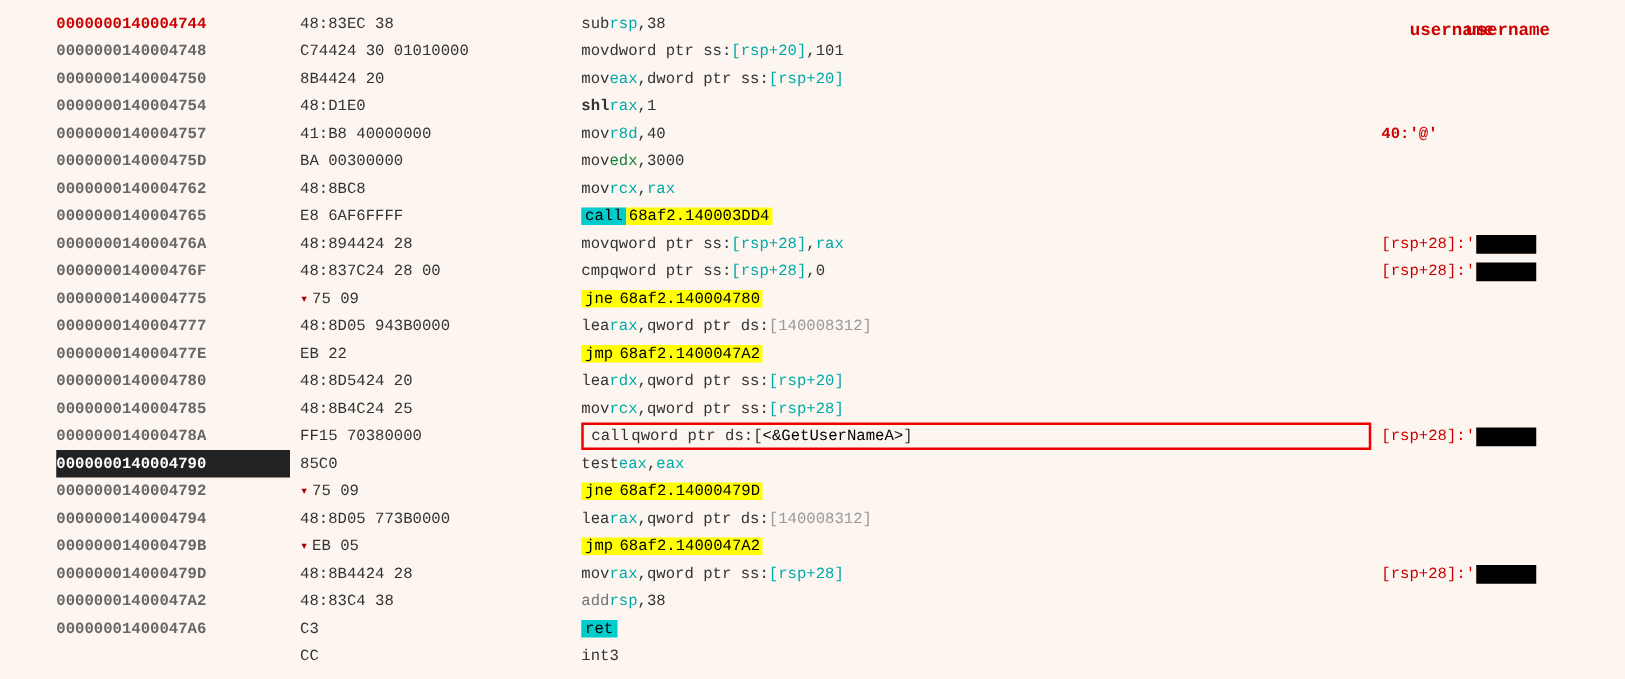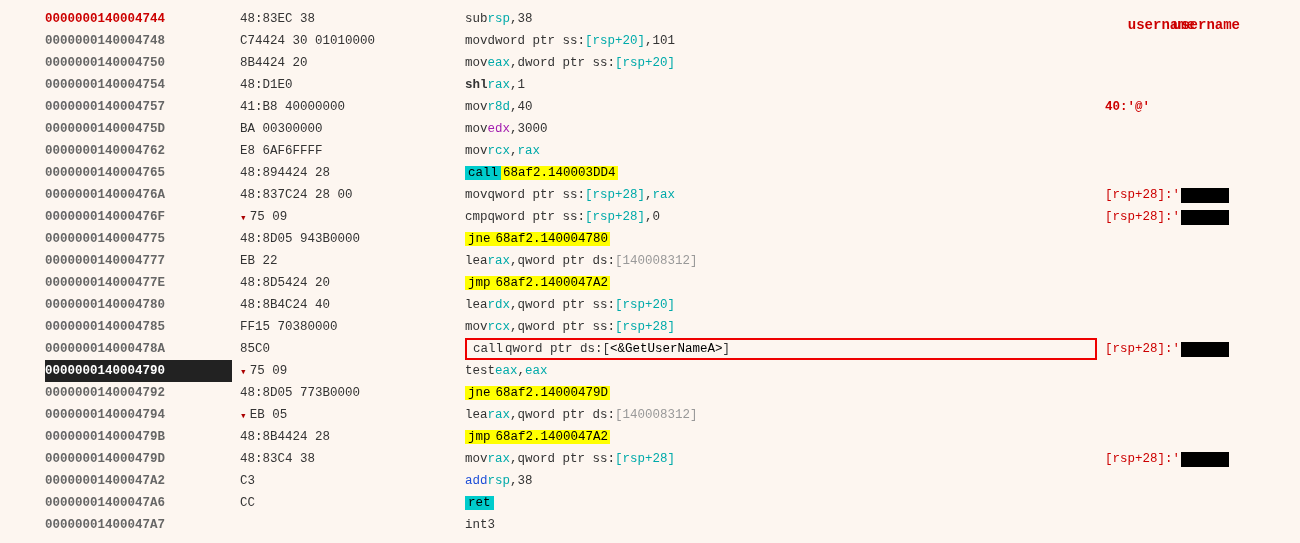--- a/index.html
+++ b/index.html
@@ -44,41 +44,43 @@
         <div style="height: 22px; display: flex; align-items: center; font-family: &quot;Courier New&quot;, monospace; font-size: 12.5px; font-weight: bold; color: rgb(102, 102, 102);">0000000140004780</div>
         <div style="height: 22px; display: flex; align-items: center; font-family: &quot;Courier New&quot;, monospace; font-size: 12.5px; font-weight: bold; color: rgb(102, 102, 102);">0000000140004785</div>
         <div style="height: 22px; display: flex; align-items: center; font-family: &quot;Courier New&quot;, monospace; font-size: 12.5px; font-weight: bold; color: rgb(102, 102, 102);">000000014000478A</div>
         <div style="height: 22px; display: flex; align-items: center; font-family: &quot;Courier New&quot;, monospace; font-size: 12.5px; font-weight: bold; background: rgb(34, 34, 34); color: rgb(255, 255, 255);">0000000140004790</div>
         <div style="height: 22px; display: flex; align-items: center; font-family: &quot;Courier New&quot;, monospace; font-size: 12.5px; font-weight: bold; color: rgb(102, 102, 102);">0000000140004792</div>
         <div style="height: 22px; display: flex; align-items: center; font-family: &quot;Courier New&quot;, monospace; font-size: 12.5px; font-weight: bold; color: rgb(102, 102, 102);">0000000140004794</div>
         <div style="height: 22px; display: flex; align-items: center; font-family: &quot;Courier New&quot;, monospace; font-size: 12.5px; font-weight: bold; color: rgb(102, 102, 102);">000000014000479B</div>
         <div style="height: 22px; display: flex; align-items: center; font-family: &quot;Courier New&quot;, monospace; font-size: 12.5px; font-weight: bold; color: rgb(102, 102, 102);">000000014000479D</div>
         <div style="height: 22px; display: flex; align-items: center; font-family: &quot;Courier New&quot;, monospace; font-size: 12.5px; font-weight: bold; color: rgb(102, 102, 102);">00000001400047A2</div>
         <div style="height: 22px; display: flex; align-items: center; font-family: &quot;Courier New&quot;, monospace; font-size: 12.5px; font-weight: bold; color: rgb(102, 102, 102);">00000001400047A6</div>
-        <div style="height: 22px; display: flex; align-items: center; font-family: &quot;Courier New&quot;, monospace; font-size: 12.5px; font-weight: bold; color: rgb(102, 102, 102);">00000001400047A7</div>
       </div>
 
     <div style="width:225px; padding:0 4px; flex-shrink:0;text-align:right;" id="col-bytes">
         <div style="height: 22px; display: flex; align-items: center; font-family: &quot;Courier New&quot;, monospace; font-size: 12.5px; color: rgb(51, 51, 51);">
           <span>48:83EC 38</span>
         </div>
         <div style="height: 22px; display: flex; align-items: center; font-family: &quot;Courier New&quot;, monospace; font-size: 12.5px; color: rgb(51, 51, 51);">
           <span>C74424 30 01010000</span>
         </div>
         <div style="height: 22px; display: flex; align-items: center; font-family: &quot;Courier New&quot;, monospace; font-size: 12.5px; color: rgb(51, 51, 51);">
           <span>8B4424 20</span>
         </div>
         <div style="height: 22px; display: flex; align-items: center; font-family: &quot;Courier New&quot;, monospace; font-size: 12.5px; color: rgb(51, 51, 51);">
           <span>48:D1E0</span>
         </div>
         <div style="height: 22px; display: flex; align-items: center; font-family: &quot;Courier New&quot;, monospace; font-size: 12.5px; color: rgb(51, 51, 51);">
           <span>41:B8 40000000</span>
         </div>
         <div style="height: 22px; display: flex; align-items: center; font-family: &quot;Courier New&quot;, monospace; font-size: 12.5px; color: rgb(51, 51, 51);">
           <span>BA 00300000</span>
+        </div>
+        <div style="height: 22px; display: flex; align-items: center; font-family: &quot;Courier New&quot;, monospace; font-size: 12.5px; color: rgb(51, 51, 51);">
+          <span>48:8BC8</span>
         </div>
         <div style="height: 22px; display: flex; align-items: center; font-family: &quot;Courier New&quot;, monospace; font-size: 12.5px; color: rgb(51, 51, 51);">
           <span>E8 6AF6FFFF</span>
         </div>
         <div style="height: 22px; display: flex; align-items: center; font-family: &quot;Courier New&quot;, monospace; font-size: 12.5px; color: rgb(51, 51, 51);">
           <span>48:894424 28</span>
         </div>
         <div style="height: 22px; display: flex; align-items: center; font-family: &quot;Courier New&quot;, monospace; font-size: 12.5px; color: rgb(51, 51, 51);">
           <span>48:837C24 28 00</span>
         </div>
@@ -89,21 +91,21 @@
         <div style="height: 22px; display: flex; align-items: center; font-family: &quot;Courier New&quot;, monospace; font-size: 12.5px; color: rgb(51, 51, 51);">
           <span>48:8D05 943B0000</span>
         </div>
         <div style="height: 22px; display: flex; align-items: center; font-family: &quot;Courier New&quot;, monospace; font-size: 12.5px; color: rgb(51, 51, 51);">
           <span>EB 22</span>
         </div>
         <div style="height: 22px; display: flex; align-items: center; font-family: &quot;Courier New&quot;, monospace; font-size: 12.5px; color: rgb(51, 51, 51);">
           <span>48:8D5424 20</span>
         </div>
         <div style="height: 22px; display: flex; align-items: center; font-family: &quot;Courier New&quot;, monospace; font-size: 12.5px; color: rgb(51, 51, 51);">
-          <span>48:8B4C24 40</span>
+          <span>48:8B4C24 25</span>
         </div>
         <div style="height: 22px; display: flex; align-items: center; font-family: &quot;Courier New&quot;, monospace; font-size: 12.5px; color: rgb(51, 51, 51);">
           <span>FF15 70380000</span>
         </div>
         <div style="height: 22px; display: flex; align-items: center; font-family: &quot;Courier New&quot;, monospace; font-size: 12.5px; color: rgb(51, 51, 51);">
           <span>85C0</span>
         </div>
         <div style="height: 22px; display: flex; align-items: center; font-family: &quot;Courier New&quot;, monospace; font-size: 12.5px; color: rgb(51, 51, 51);">
           <span style="color: rgb(170, 0, 0); margin-right: 3px; font-size: 11px;">▾</span>
           <span>75 09</span>
@@ -158,21 +160,21 @@
         </div>
         <div style="height: 22px; display: flex; align-items: center; font-family: &quot;Courier New&quot;, monospace; font-size: 12.5px;">
           <span style="color: rgb(51, 51, 51);">mov</span>
           <span> </span>
           <span style="color: rgb(0, 170, 170);">r8d</span>
           <span style="color: rgb(51, 51, 51);">,40</span>
         </div>
         <div style="height: 22px; display: flex; align-items: center; font-family: &quot;Courier New&quot;, monospace; font-size: 12.5px;">
           <span style="color: rgb(51, 51, 51);">mov</span>
           <span> </span>
-          <span style="color: #a21caf;">edx</span>
+          <span style="color: #15803d;">edx</span>
           <span style="color: rgb(51, 51, 51);">,3000</span>
         </div>
         <div style="height: 22px; display: flex; align-items: center; font-family: &quot;Courier New&quot;, monospace; font-size: 12.5px;">
           <span style="color: rgb(51, 51, 51);">mov</span>
           <span> </span>
           <span style="color: rgb(0, 170, 170);">rcx</span>
           <span style="color: rgb(51, 51, 51);">,</span>
           <span style="color: rgb(0, 170, 170);">rax</span>
         </div>
         <div style="height: 22px; display: flex; align-items: center; font-family: &quot;Courier New&quot;, monospace; font-size: 12.5px;">
@@ -258,21 +260,21 @@
           <span style="background: rgb(255, 255, 0); color: rgb(0, 0, 0); padding: 0px 2px;">68af2.1400047A2</span>
         </div>
         <div style="height: 22px; display: flex; align-items: center; font-family: &quot;Courier New&quot;, monospace; font-size: 12.5px;">
           <span style="color: rgb(51, 51, 51);">mov</span>
           <span> </span>
           <span style="color: rgb(0, 170, 170);">rax</span>
           <span style="color: rgb(51, 51, 51);">,qword ptr ss:</span>
           <span style="color: rgb(0, 170, 170);">[rsp+28]</span>
         </div>
         <div style="height: 22px; display: flex; align-items: center; font-family: &quot;Courier New&quot;, monospace; font-size: 12.5px;">
-          <span style="color: #1d4ed8;">add</span>
+          <span style="color: #737373;">add</span>
           <span> </span>
           <span style="color: rgb(0, 170, 170);">rsp</span>
           <span style="color: rgb(51, 51, 51);">,38</span>
         </div>
         <div style="height: 22px; display: flex; align-items: center; font-family: &quot;Courier New&quot;, monospace; font-size: 12.5px;">
           <span style="background: rgb(0, 204, 204); color: rgb(0, 0, 0); padding: 0px 3px;">ret</span>
         </div>
         <div style="height: 22px; display: flex; align-items: center; font-family: &quot;Courier New&quot;, monospace; font-size: 12.5px;">
           <span style="color: rgb(51, 51, 51);">int3</span>
         </div>

